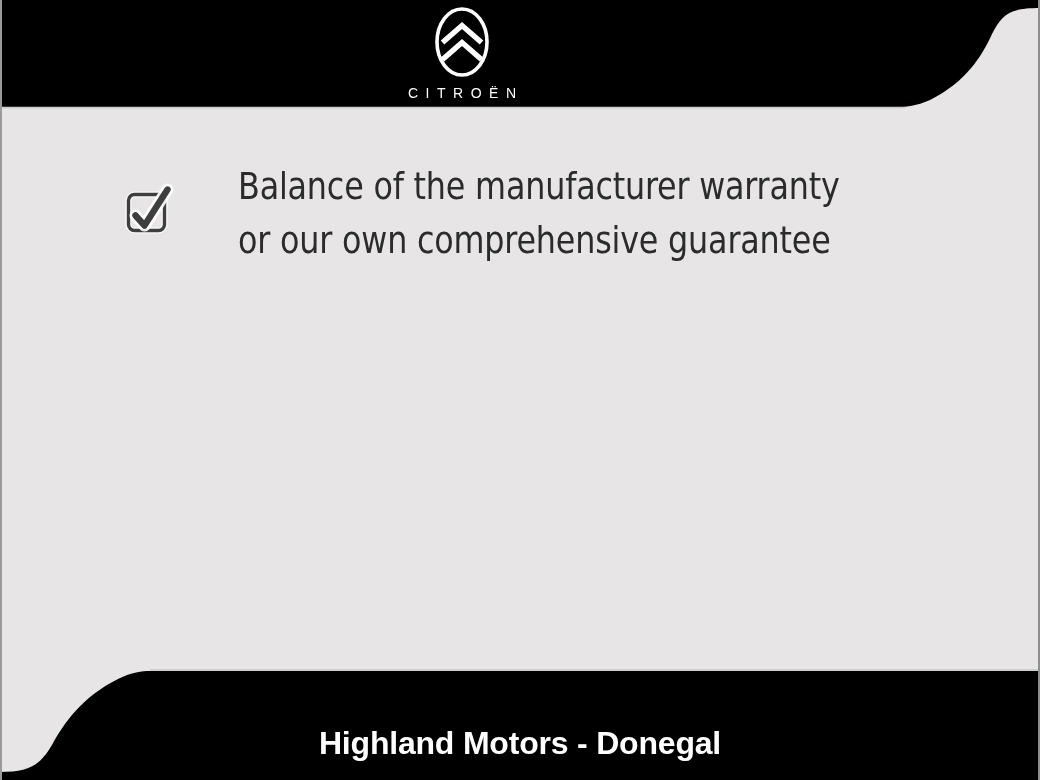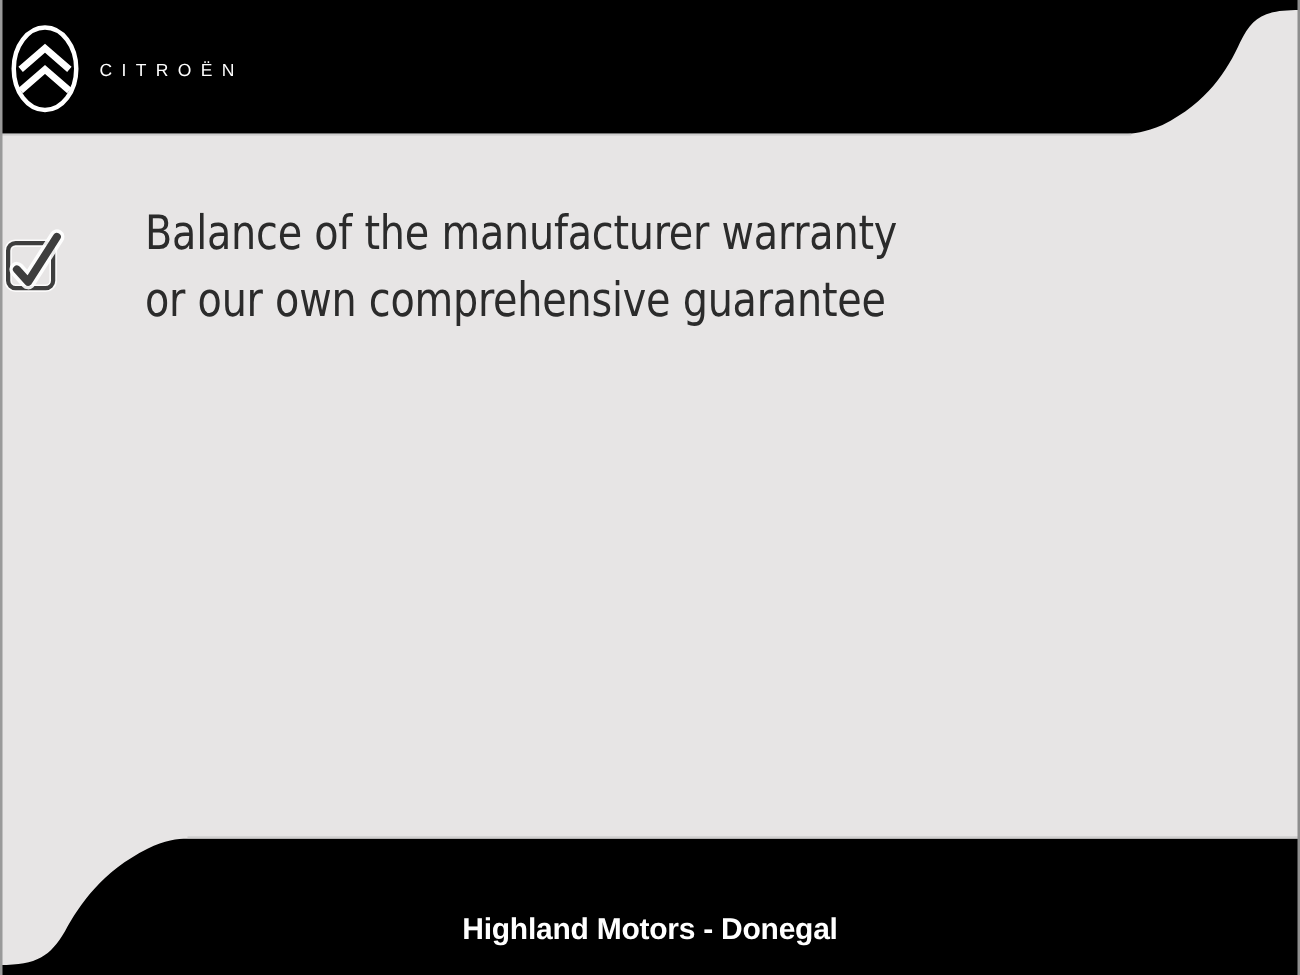--- a/index.html
+++ b/index.html
@@ -38,21 +38,21 @@
     height: 112px;
     z-index: 10;
   }
   #header svg { display: block; }
 
   #brand-block {
     position: absolute;
     left: 0; top: 0;
     width: 924px; height: 108px;
     display: flex;
-    flex-direction: row;
+    flex-direction: column;
     align-items: center;
     justify-content: flex-start;
     z-index: 12;
     pointer-events: none;
   }
   #logo-mark { margin-top: 6px; }
   #wordmark {
     margin-top: 3px;
     color: #ffffff;
     font-size: 14px;
@@ -72,41 +72,42 @@
   }
   #footer svg { display: block; }
   #footer-text {
     position: absolute;
     left: 0; bottom: 0;
     width: 1040px; height: 73px;
     display: flex;
     align-items: center;
     justify-content: center;
     color: #ffffff;
-    font-size: 24px;
+    font-size: 32px;
     font-weight: bold;
     letter-spacing: -0.2px;
     z-index: 12;
     pointer-events: none;
   }
 
   
   #checklist {
     position: absolute;
     left: 0;
     top: 112px;
     width: 1040px;
     height: 595px;
     padding: 48px 0 0 0;
     z-index: 5;
   }
 
   .row {
     display: flex;
     align-items: flex-start;
+    padding-left: 122px;
     min-height: 56px;
   }
   .row-1 { margin-bottom: 64px; }
   .row-2 { margin-bottom: 64px; }
   .row-3 { margin-bottom: 64px; }
 
   .checkbox {
     flex: 0 0 auto;
     width: 54px;
     height: 54px;

